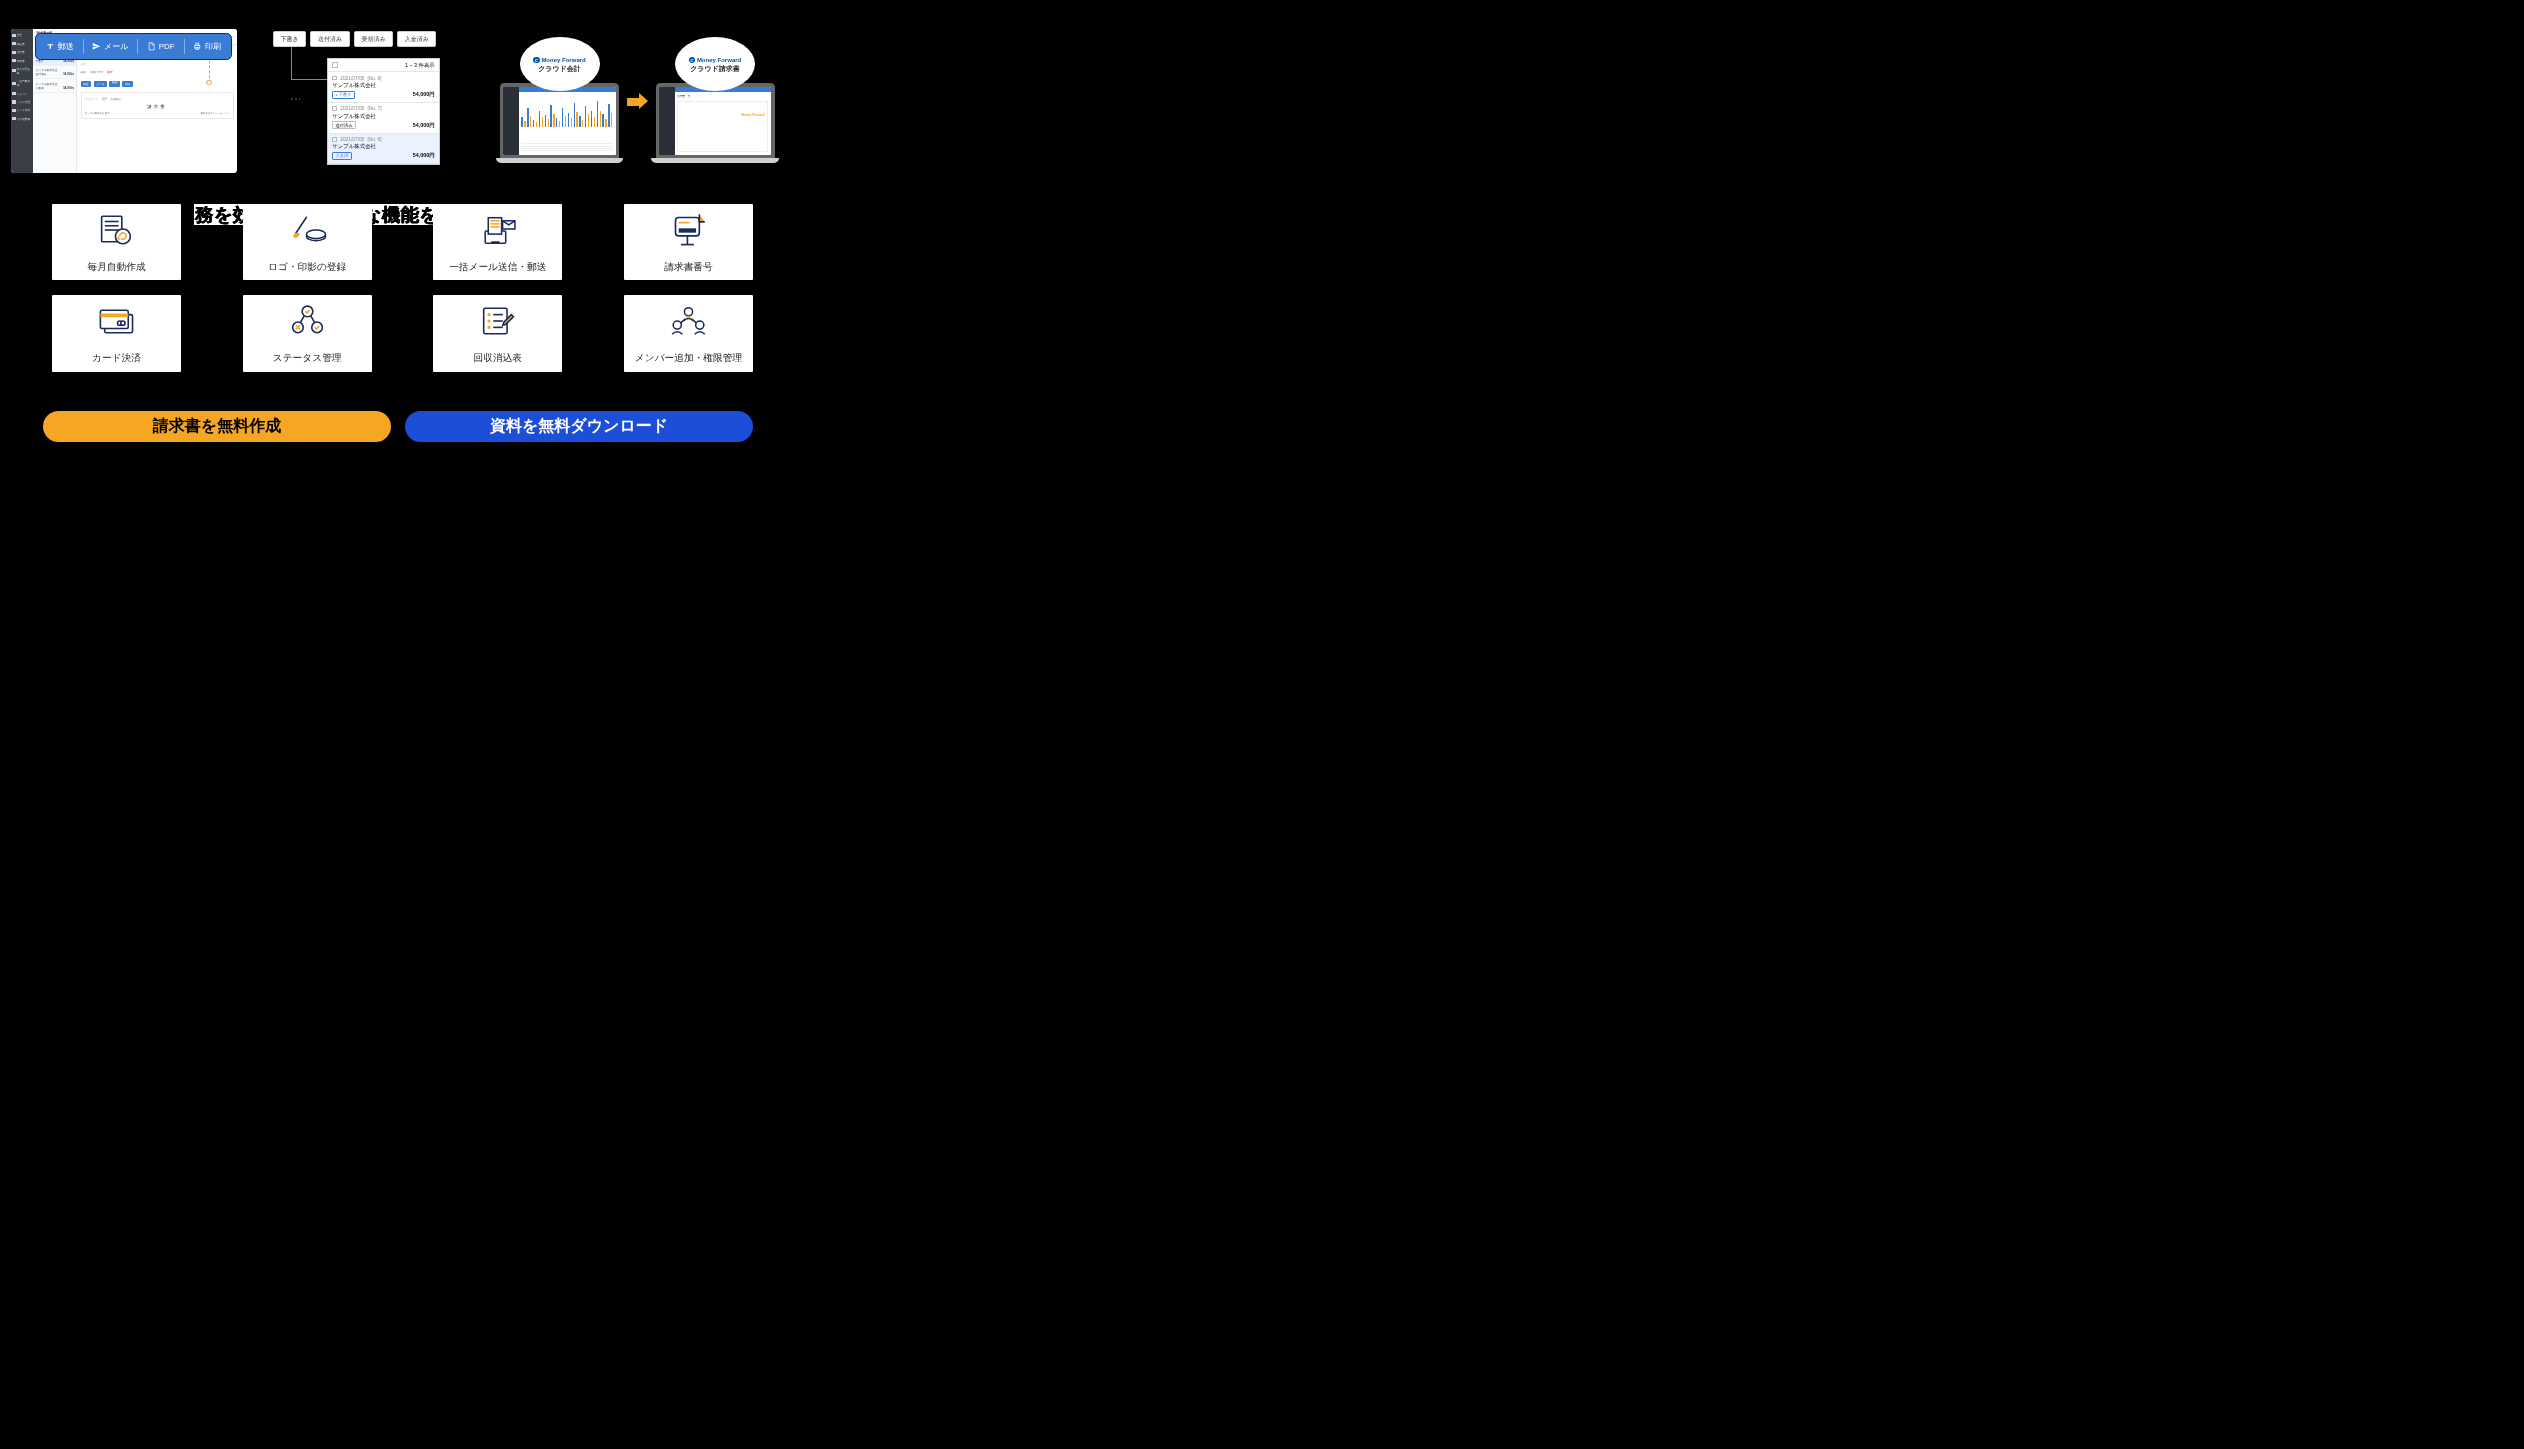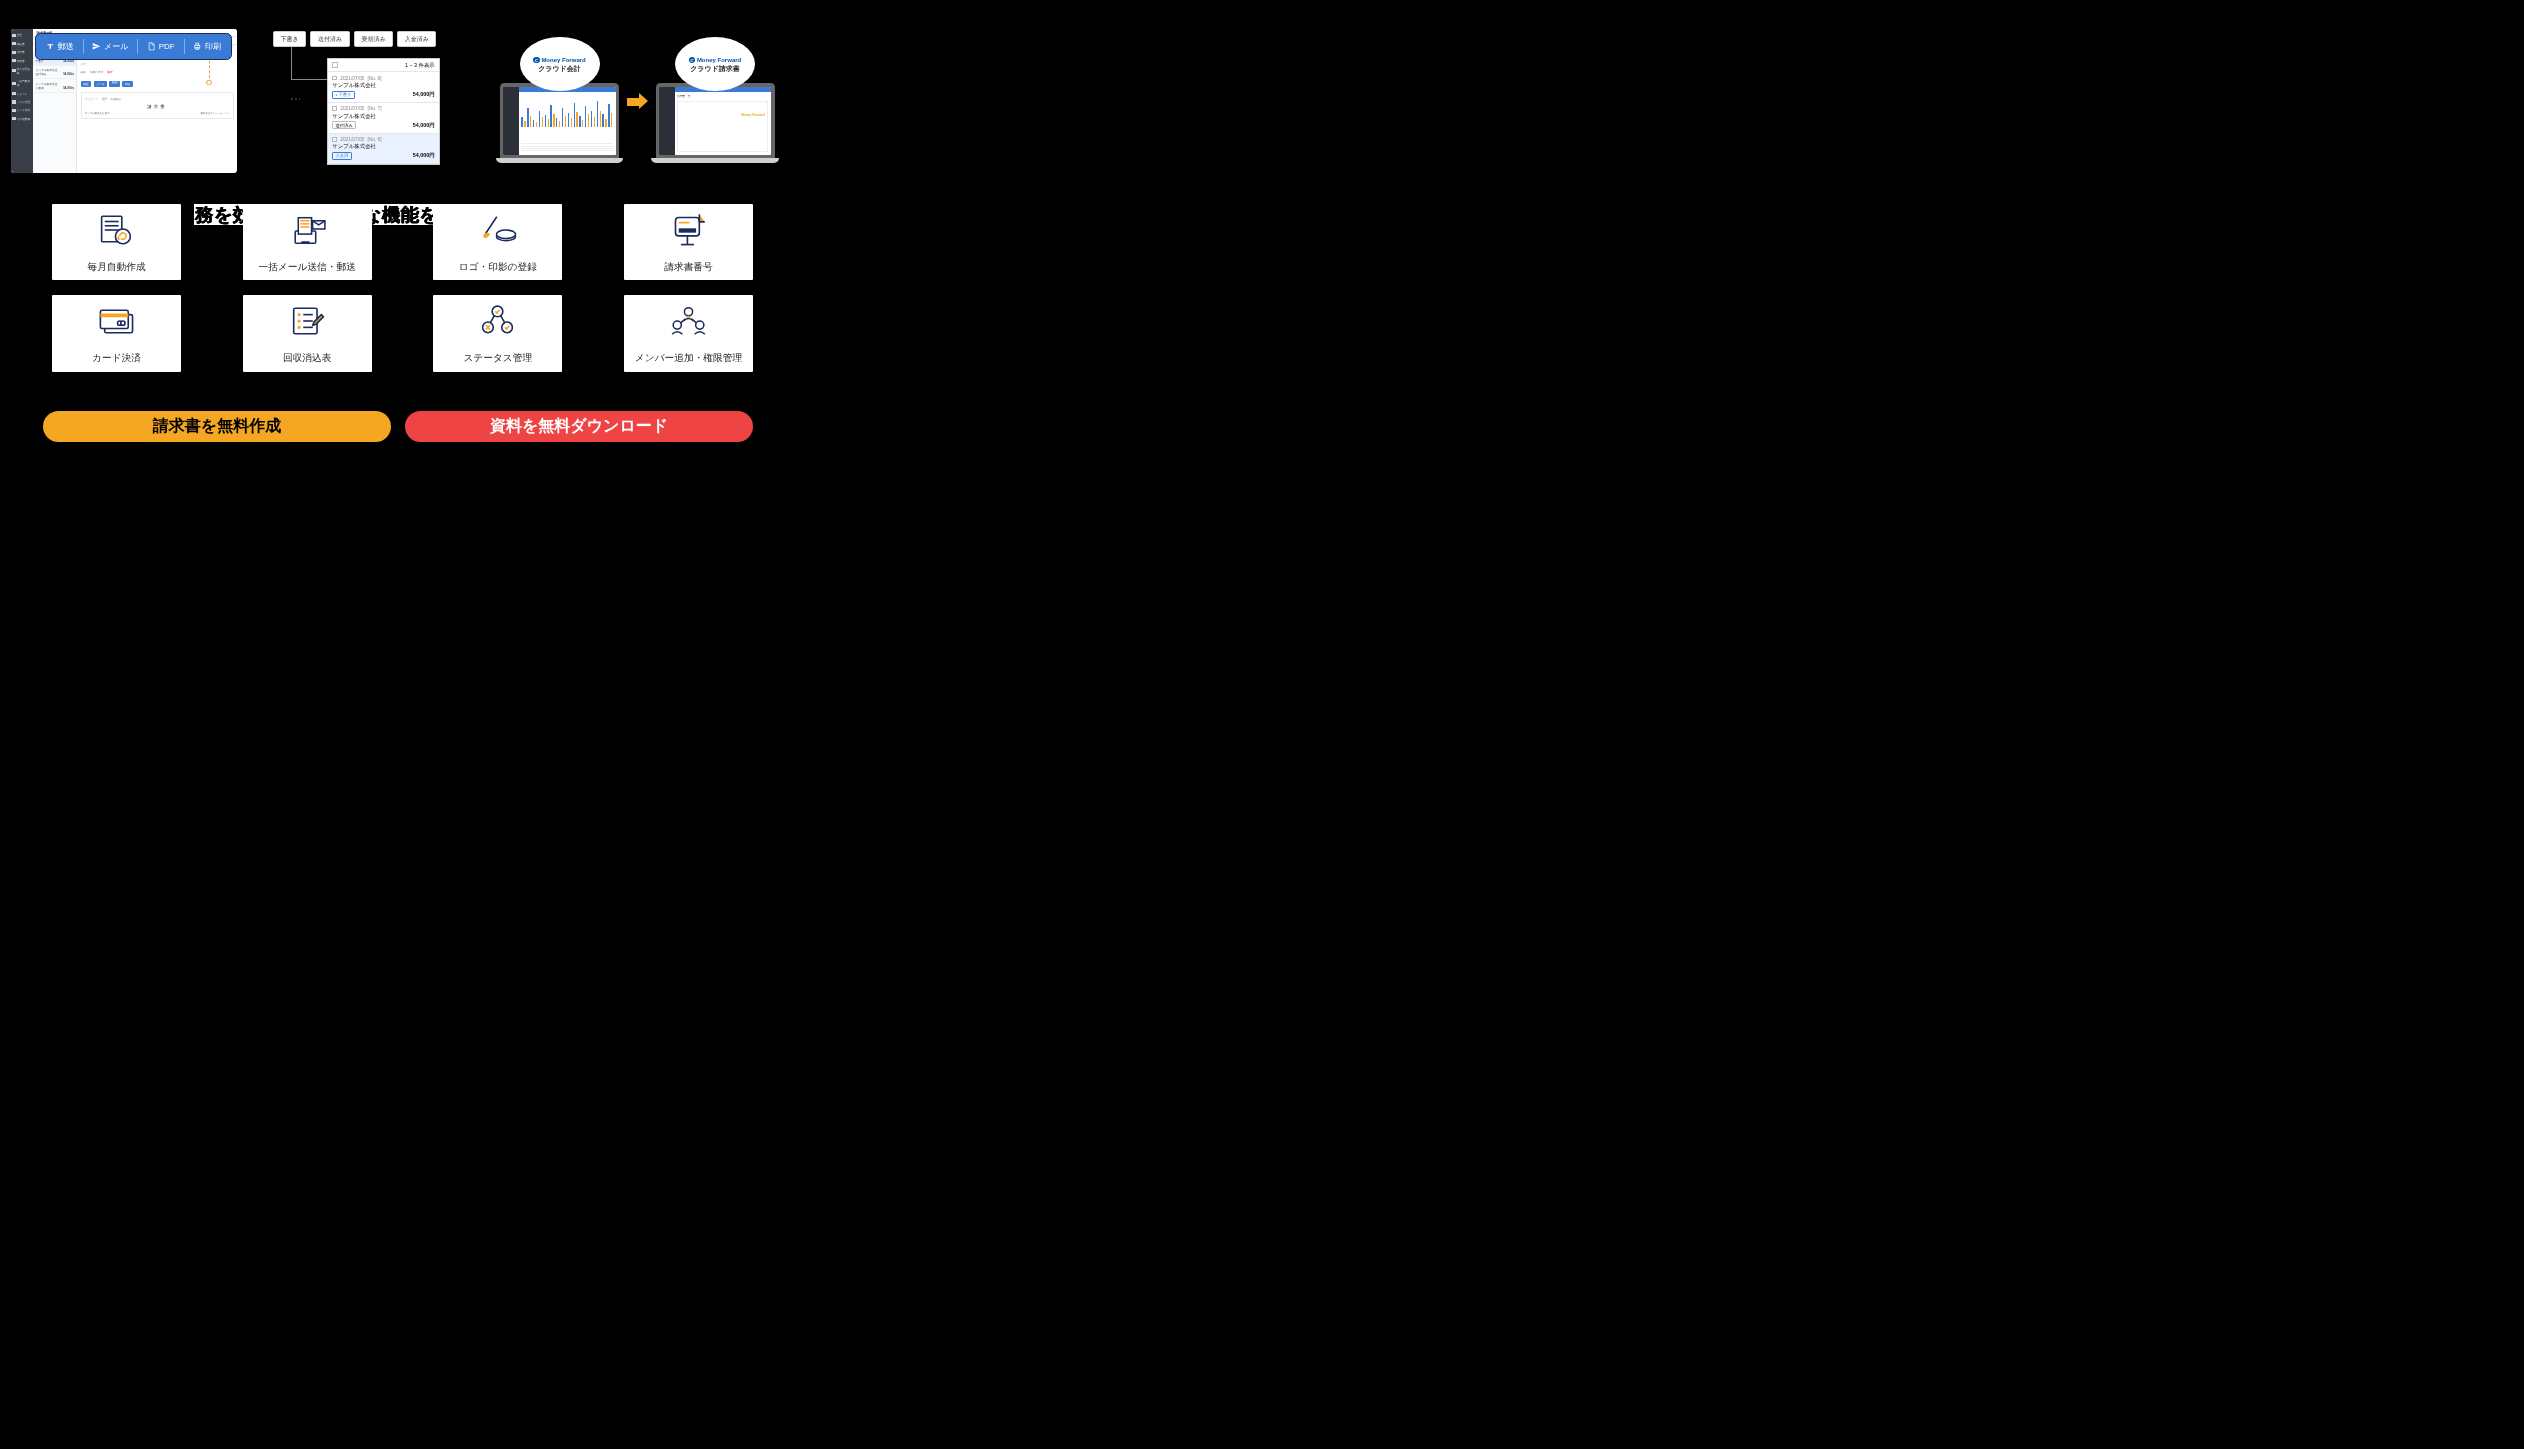--- a/index.html
+++ b/index.html
@@ -193,21 +193,21 @@
 .cta-row {
   position:absolute; left:43px; right:32px; bottom:8.6px;
   display:flex; gap:14px;
 }
 .cta {
   flex:1; height:31px; border-radius:16px;
   display:flex; align-items:center; justify-content:center;
   font-size:16px; font-weight:700; cursor:pointer;
 }
 .cta.orange { background:#f5a623; color:#000; }
-.cta.blue { background:#ef4444; color:#fff; }
+.cta.blue { background:#1d4ed8; color:#fff; }
 
 svg { display:block; }
 </style>
 </head>
 <body>
 
 <div class="app-shot">
   <div class="app-sidebar">
     <div class="app-sidebar-item">
         <span class="mini-icon"></span>
@@ -530,20 +530,49 @@
           <rect x="8" y="14" width="52" height="7" fill="#f5a623" stroke="none"></rect>
           <circle cx="44" cy="32" r="4" fill="#fff"></circle>
             <circle cx="50" cy="32" r="4" fill="#fff"></circle>
         </svg>
       </div>
       <div class="feature-label">カード決済</div>
     </div>
   </div>
 
   <div class="feature-col">
+    <div class="feature-card">
+      <div class="feature-icon">
+        <svg width="43" height="34" viewBox="0 0 80 64" fill="none" stroke="#1a2b5c" stroke-width="3">
+          <path d="M18 38 L38 8" stroke-linecap="round"></path>
+          <path d="M14 44 Q18 36 24 40 Q18 48 14 44" fill="#f5a623" stroke="#f5a623"></path>
+          <ellipse cx="56" cy="44" rx="18" ry="8" fill="#fff"></ellipse>
+          <ellipse cx="56" cy="40" rx="18" ry="8" fill="#fff"></ellipse>
+        </svg>
+      </div>
+      <div class="feature-label">ロゴ・印影の登録</div>
+    </div>
+    <div class="feature-card">
+      <div class="feature-icon">
+        <svg width="43" height="34" viewBox="0 0 80 64" fill="none" stroke="#1a2b5c" stroke-width="3">
+          <circle cx="40" cy="14" r="10" fill="#fff"></circle>
+            <path d="M36 14l3 3 5-6" stroke="#f5a623"></path>
+          <circle cx="22" cy="44" r="10" fill="#fff"></circle>
+            <path d="M18 40l8 8M26 40l-8 8" stroke="#f5a623"></path>
+          <circle cx="58" cy="44" r="10" fill="#fff"></circle>
+            <path d="M54 44l3 3 5-6" stroke="#f5a623"></path>
+          <line x1="34" y1="22" x2="26" y2="36"></line>
+            <line x1="46" y1="22" x2="54" y2="36"></line>
+        </svg>
+      </div>
+      <div class="feature-label">ステータス管理</div>
+    </div>
+  </div>
+
+  <div class="feature-col">
     <div class="feature-card tight">
       <div class="feature-icon">
         <svg width="45" height="34" viewBox="0 0 84 64" fill="none" stroke="#1a2b5c" stroke-width="3">
           <rect x="18" y="34" width="40" height="24" rx="2" fill="#fff"></rect>
           <rect x="24" y="8" width="26" height="32" fill="#fff"></rect>
           <line x1="28" y1="14" x2="46" y2="14" stroke="#f5a623"></line>
             <line x1="28" y1="20" x2="46" y2="20" stroke="#f5a623"></line>
             <line x1="28" y1="26" x2="46" y2="26" stroke="#f5a623"></line>
           <rect x="52" y="14" width="24" height="16" fill="#fff"></rect>
             <path d="M52 14l12 8 12-8"></path>
@@ -559,49 +588,20 @@
           <circle cx="22" cy="20" r="3" fill="#f5a623" stroke="none"></circle>
             <line x1="30" y1="20" x2="48" y2="20"></line>
           <circle cx="22" cy="32" r="3" fill="#f5a623" stroke="none"></circle>
             <line x1="30" y1="32" x2="48" y2="32"></line>
           <circle cx="22" cy="44" r="3" fill="#f5a623" stroke="none"></circle>
             <line x1="30" y1="44" x2="48" y2="44"></line>
           <path d="M50 34 L64 20 68 24 54 38 48 40z" fill="#f5a623" stroke="#1a2b5c"></path>
         </svg>
       </div>
       <div class="feature-label">回収消込表</div>
-    </div>
-  </div>
-
-  <div class="feature-col">
-    <div class="feature-card">
-      <div class="feature-icon">
-        <svg width="43" height="34" viewBox="0 0 80 64" fill="none" stroke="#1a2b5c" stroke-width="3">
-          <path d="M18 38 L38 8" stroke-linecap="round"></path>
-          <path d="M14 44 Q18 36 24 40 Q18 48 14 44" fill="#f5a623" stroke="#f5a623"></path>
-          <ellipse cx="56" cy="44" rx="18" ry="8" fill="#fff"></ellipse>
-          <ellipse cx="56" cy="40" rx="18" ry="8" fill="#fff"></ellipse>
-        </svg>
-      </div>
-      <div class="feature-label">ロゴ・印影の登録</div>
-    </div>
-    <div class="feature-card">
-      <div class="feature-icon">
-        <svg width="43" height="34" viewBox="0 0 80 64" fill="none" stroke="#1a2b5c" stroke-width="3">
-          <circle cx="40" cy="14" r="10" fill="#fff"></circle>
-            <path d="M36 14l3 3 5-6" stroke="#f5a623"></path>
-          <circle cx="22" cy="44" r="10" fill="#fff"></circle>
-            <path d="M18 40l8 8M26 40l-8 8" stroke="#f5a623"></path>
-          <circle cx="58" cy="44" r="10" fill="#fff"></circle>
-            <path d="M54 44l3 3 5-6" stroke="#f5a623"></path>
-          <line x1="34" y1="22" x2="26" y2="36"></line>
-            <line x1="46" y1="22" x2="54" y2="36"></line>
-        </svg>
-      </div>
-      <div class="feature-label">ステータス管理</div>
     </div>
   </div>
 
   <div class="feature-col">
     <div class="feature-card">
       <div class="feature-icon">
         <svg width="39" height="37" viewBox="0 0 72 68" fill="none" stroke="#1a2b5c" stroke-width="3">
           <rect x="12" y="10" width="44" height="34" rx="6" fill="#fff"></rect>
           <rect x="18" y="18" width="20" height="3" fill="#f5a623" stroke="none"></rect>
           <rect x="18" y="30" width="32" height="8" fill="#1a2b5c" stroke="none"></rect>

